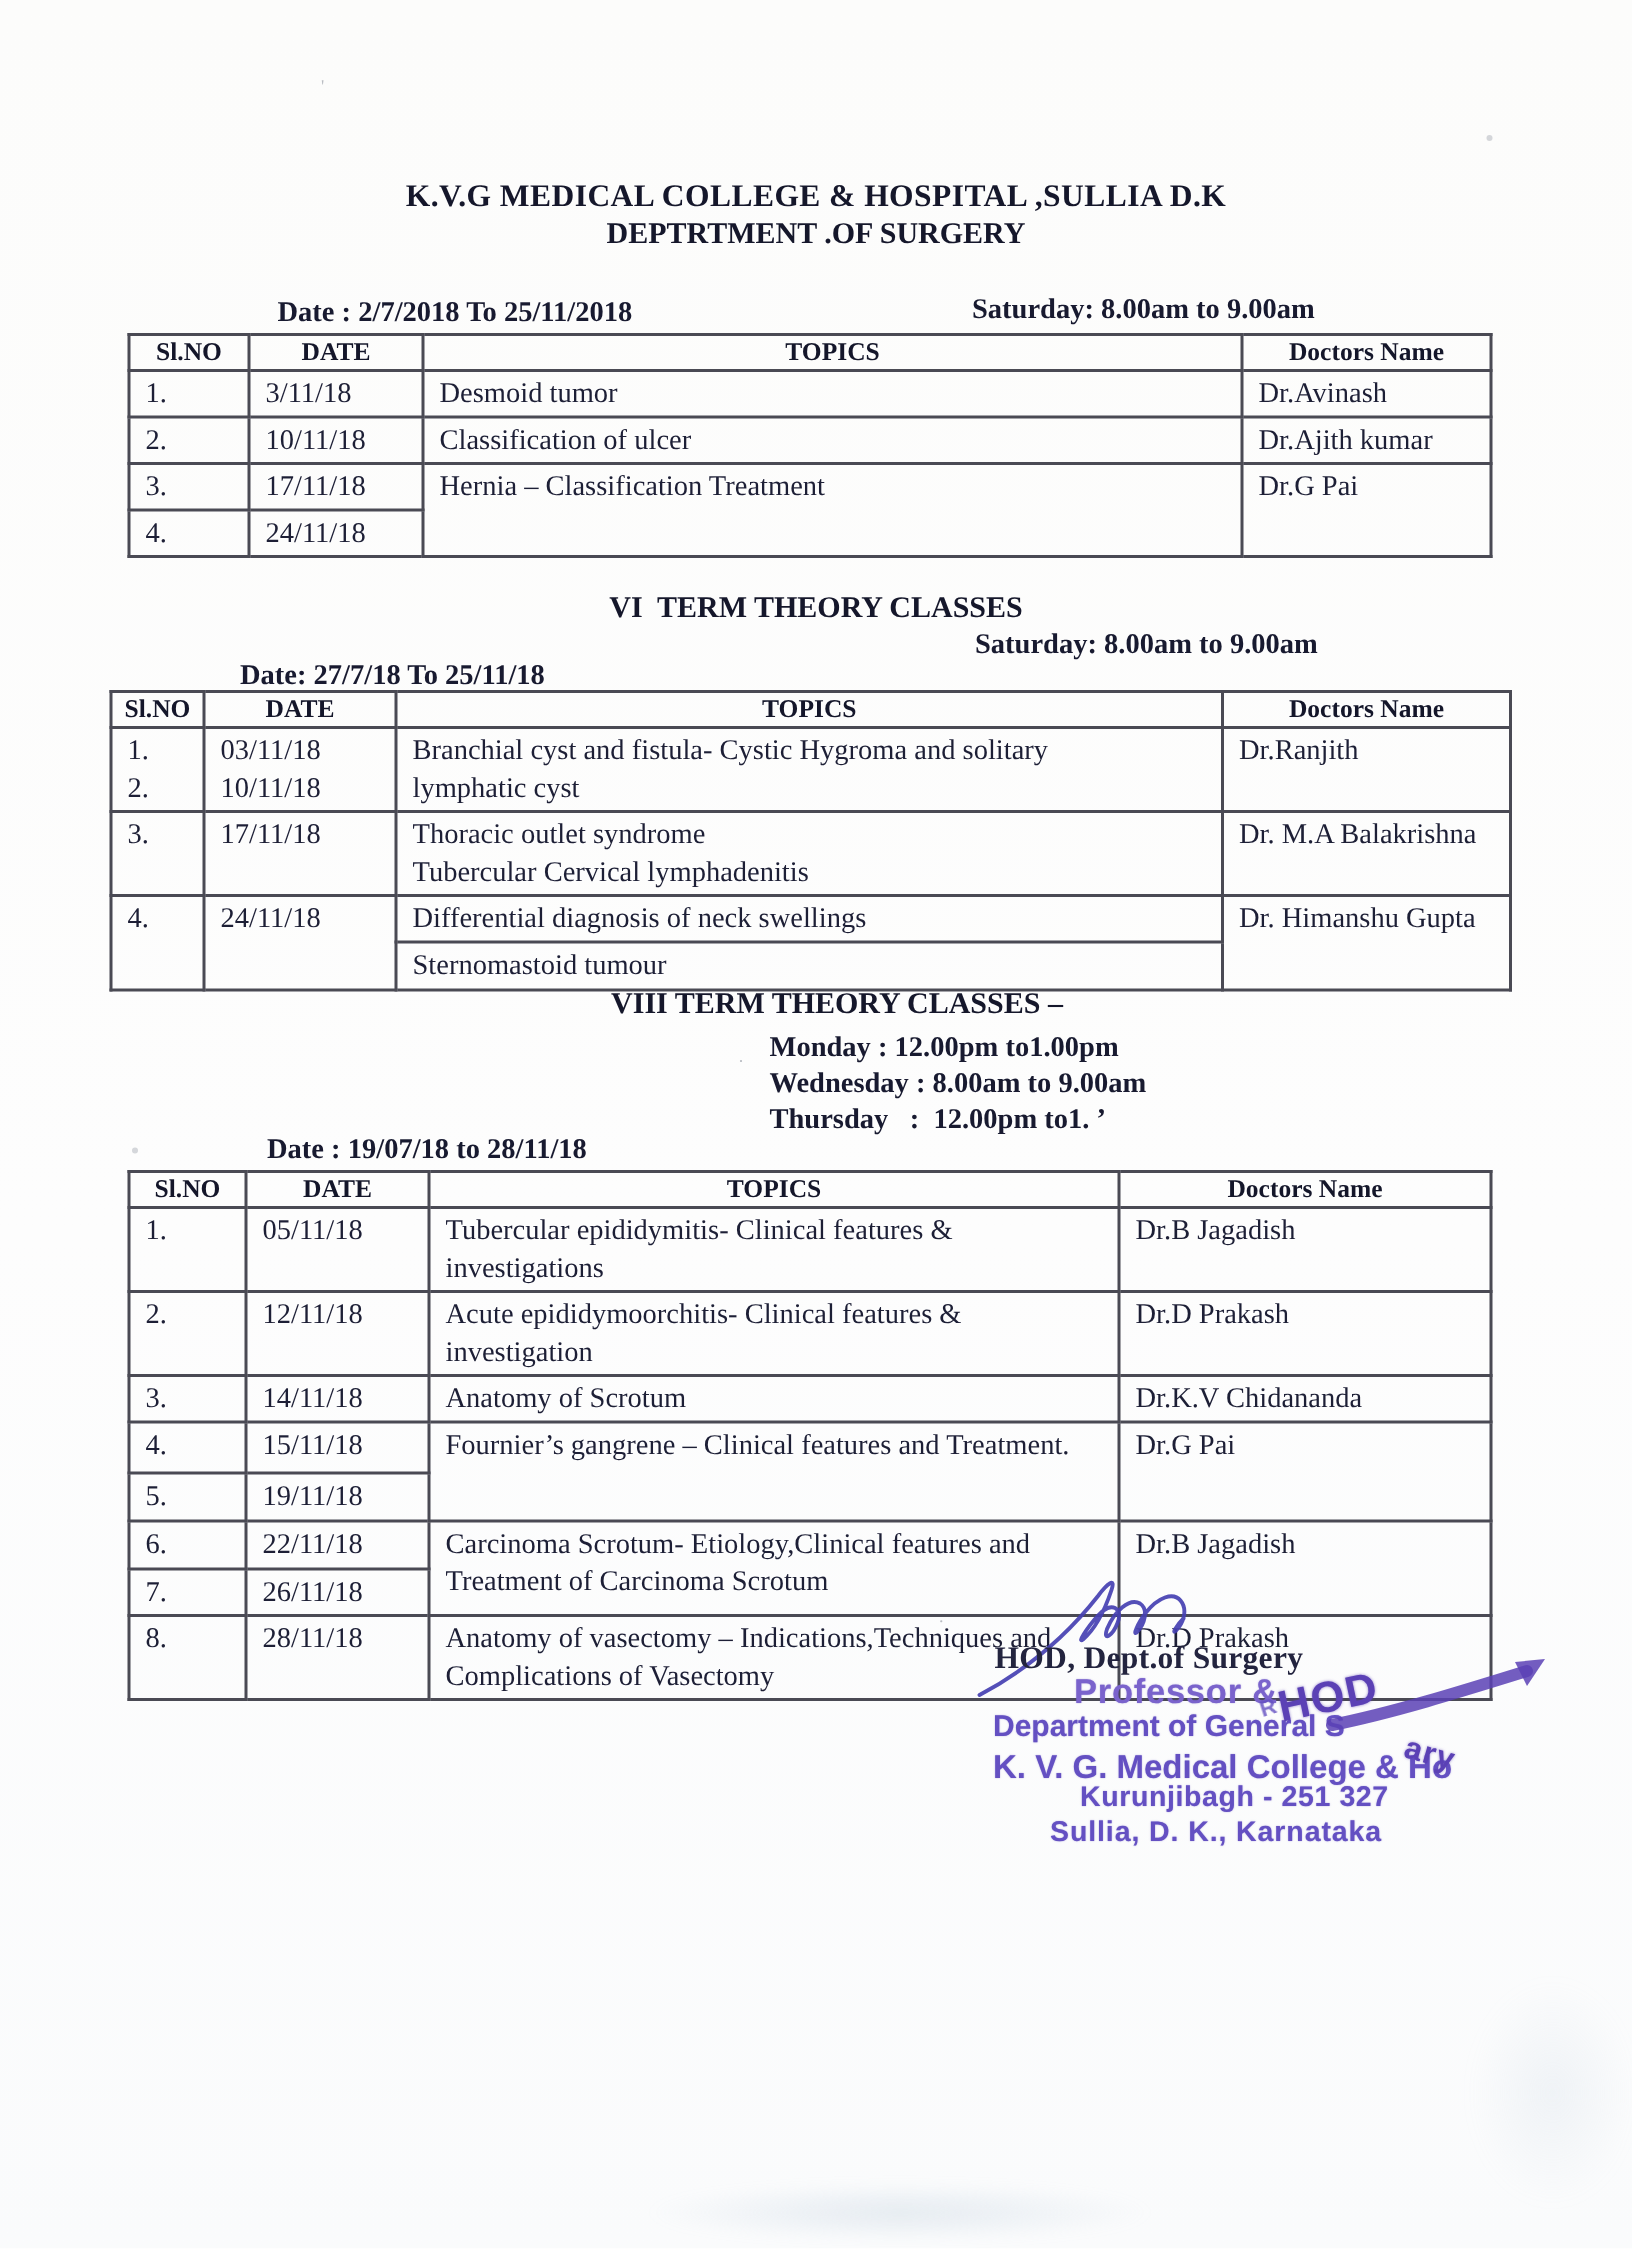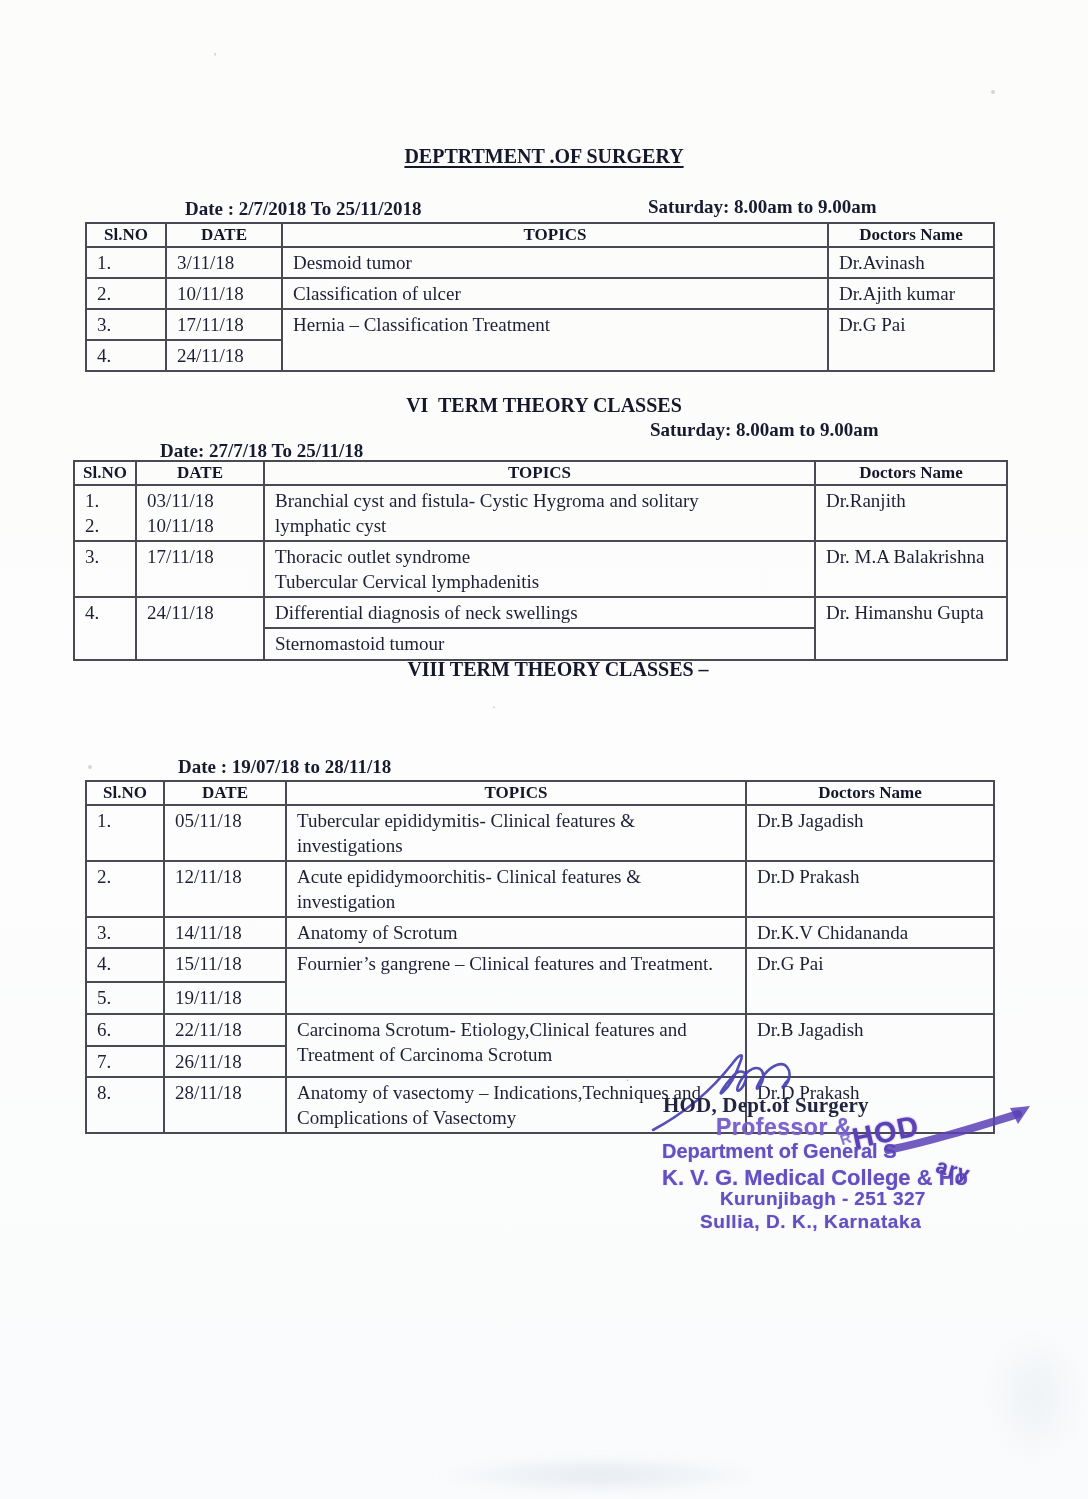--- a/index.html
+++ b/index.html
@@ -10,21 +10,21 @@
   }
   .page{
     position:relative;width:1088px;height:1499px;overflow:hidden;
     background:linear-gradient(180deg,#fcfcfb 0%,#fdfdfd 55%,#fafbfc 100%);
     color:#1d1f36;
   }
   
   .h-center{position:absolute;left:0;width:100%;text-align:center;font-weight:bold;white-space:pre;color:#15172b;}
   .college-title{top:118px;font-size:21px;letter-spacing:.3px;}
   .dept-title{top:145px;font-size:20px;}
-  .dept-title span{text-decoration:underline;text-decoration-thickness:2px;text-underline-offset:3px;}
+  .dept-title span{text-decoration-thickness:2px;text-underline-offset:3px;}
   .term5-title{top:172px;font-size:20px;}
   .term6-title{top:394px;font-size:20px;}
   .term8-title{top:658px;font-size:20px;transform:translateX(14px);}
   .meta{position:absolute;font-weight:bold;font-size:19px;color:#181a30;white-space:pre;}
   .s1-date{left:185px;top:198px;}
   .s1-time{left:648px;top:196px;}
   .s2-time{left:650px;top:419px;}
   .s2-date{left:160px;top:440px;}
   .s3-date{left:178px;top:756px;}
   .schedule-block{position:absolute;left:513px;top:687px;}
@@ -67,20 +67,21 @@
     background:radial-gradient(ellipse at center, rgba(176,196,214,.28), rgba(176,196,214,0) 70%);filter:blur(4px);}
   .smudge-right{left:980px;top:1320px;width:110px;height:150px;border-radius:50%;
     background:radial-gradient(ellipse at center, rgba(190,205,220,.18), rgba(190,205,220,0) 70%);filter:blur(6px);}
   .tickmark{color:#b9bcc2;font-size:12px;font-family:"Liberation Serif",serif;}
 </style>
 </head>
 <body>
 
 <div class="page">
 
+  <div class="h-center college-title">K.V.G MEDICAL COLLEGE &amp; HOSPITAL ,SULLIA D.K</div>
   <div class="h-center dept-title"><span>DEPTRTMENT .OF SURGERY</span></div>
   <div class="meta s1-date">Date : 2/7/2018 To 25/11/2018</div>
   <div class="meta s1-time">Saturday: 8.00am to 9.00am</div>
 
   <table class="sched t1">
     <colgroup>
         <col style="width:80px">
         <col style="width:116px">
         <col style="width:546px">
         <col>
@@ -161,20 +162,25 @@
         <td class="c-topic">Differential diagnosis of neck swellings</td>
         <td class="c-doc" rowspan="2">Dr. Himanshu Gupta</td>
       </tr>
       <tr style="height:32px;">
         <td class="c-topic">Sternomastoid tumour</td>
       </tr>
     </tbody>
   </table>
 
   <div class="h-center term8-title">VIII TERM THEORY CLASSES –</div>
+  <div class="schedule-block">
+    <div class="schedule-line">Monday : 12.00pm to1.00pm</div>
+    <div class="schedule-line">Wednesday : 8.00am to 9.00am</div>
+    <div class="schedule-line">Thursday   :  12.00pm to1. ’</div>
+  </div>
   <div class="meta s3-date">Date : 19/07/18 to 28/11/18</div>
 
   <table class="sched t3">
     <colgroup>
         <col style="width:78px">
         <col style="width:122px">
         <col style="width:460px">
         <col>
       </colgroup>
     <thead>

